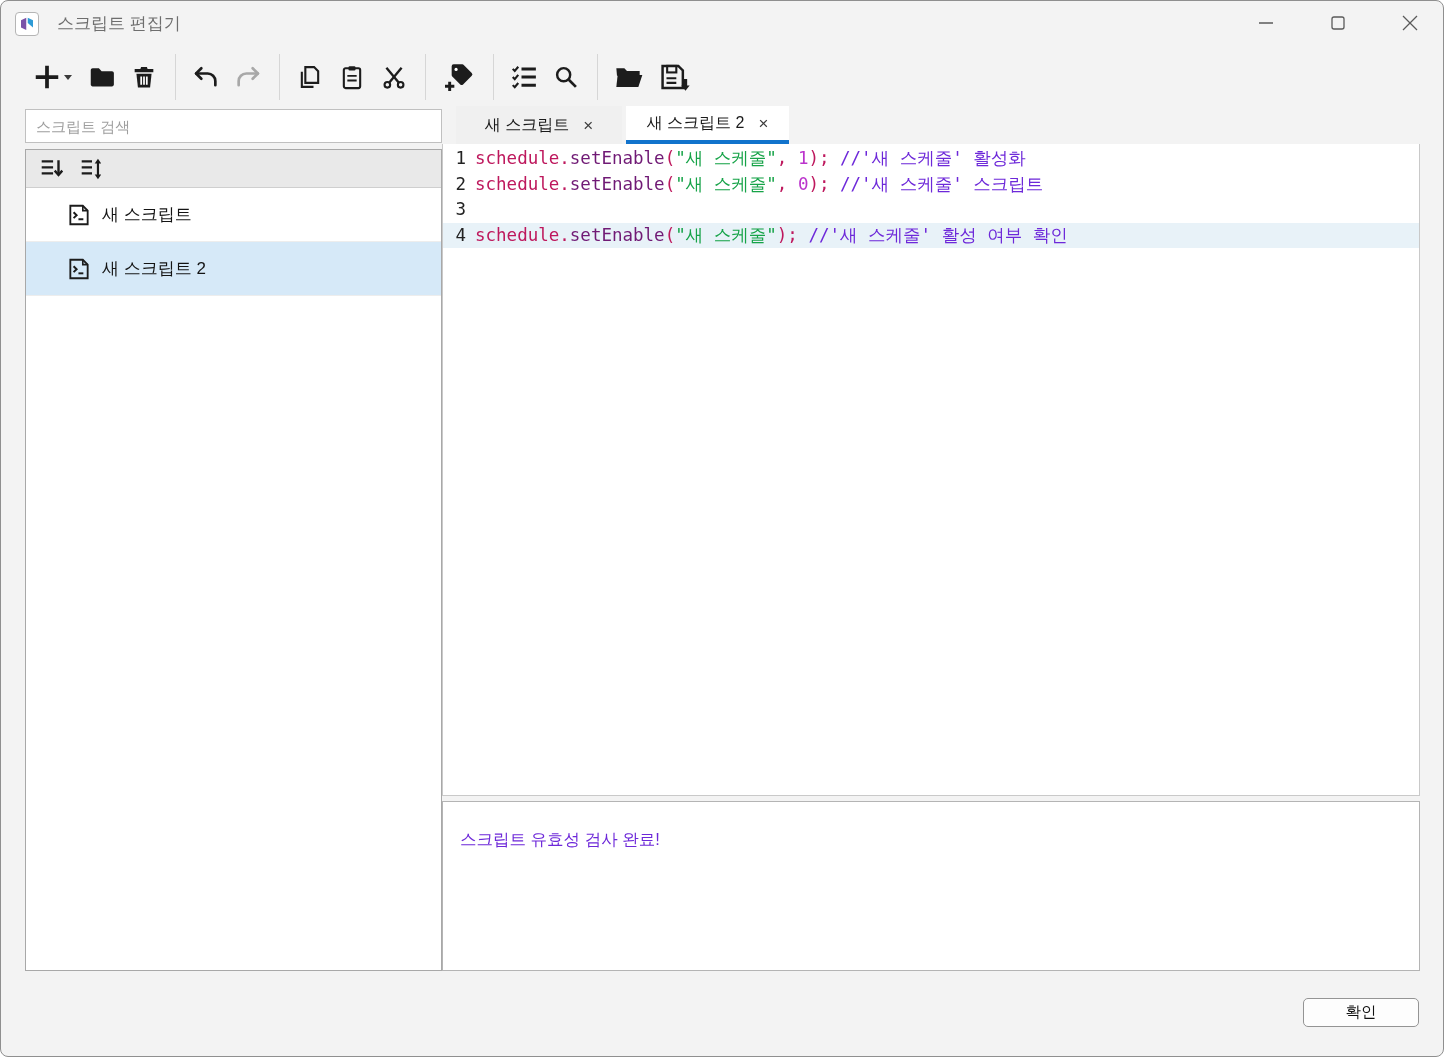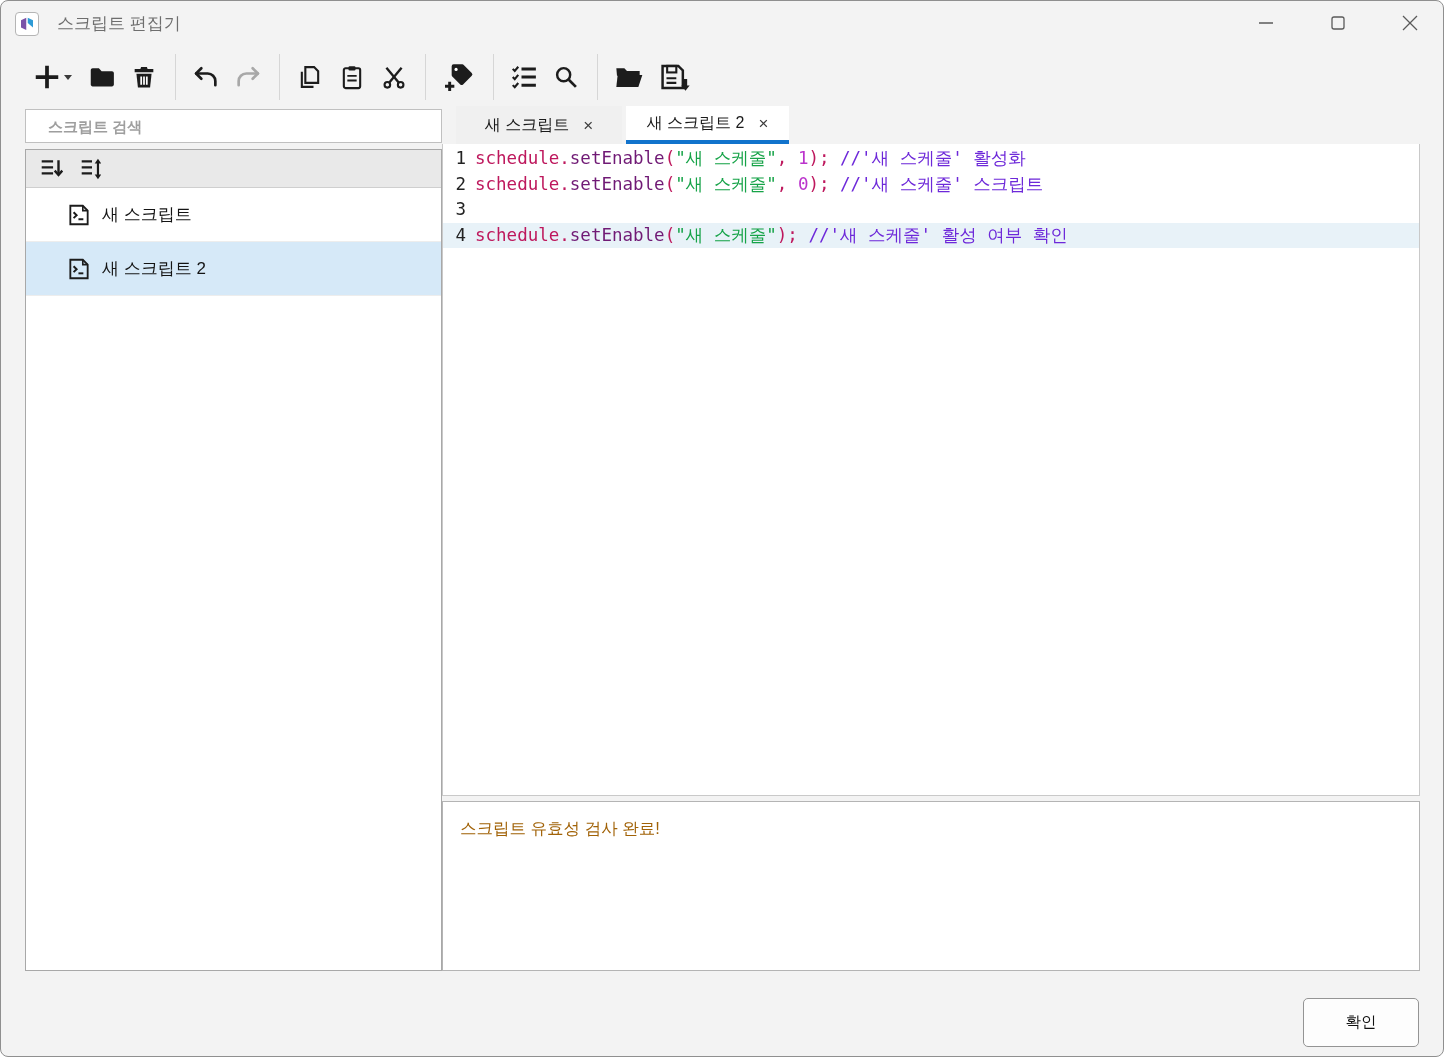--- a/index.html
+++ b/index.html
@@ -27,21 +27,21 @@
   
   .toolbar { position:absolute; top:48px; left:0; right:0; height:56px;
     display:flex; align-items:center; padding-left:28px; }
   .tb-btn { height:36px; background:transparent; border:none; padding:0;
     display:flex; align-items:center; justify-content:center; margin-right:8px; }
   .tb-sep { width:1px; height:46px; background:#d6d6d6; margin:0 13px 0 6px; flex:none; }
 
   
   .search-input { position:absolute; left:24px; top:108px; width:417px; height:34px;
     box-sizing:border-box; border:1px solid #c0c0c0; background:#fff;
-    padding:0 22px; font-size:15px; color:#333; font-family:"Liberation Sans",sans-serif; outline:none;font-weight:bold; }
+    padding:0 10px; font-size:15px; color:#333; font-family:"Liberation Sans",sans-serif; outline:none; }
   .search-input::placeholder { color:#9e9e9e; }
   .list-panel { position:absolute; left:24px; top:148px; width:417px; height:822px;
     box-sizing:border-box; background:#fff; border:1px solid #a8a8a8; }
   .list-header { height:37px; background:#e9e9e9; border-bottom:1px solid #cfcfcf;
     display:flex; align-items:center; padding-left:10px; }
   .sort-btn { width:32px; height:30px; background:transparent; border:none; padding:0;
     margin-right:8px; display:flex; align-items:center; justify-content:center; }
   .side-item { height:53px; display:flex; align-items:center; padding-left:40px;
     font-size:17px; color:#141414; border-bottom:1px solid #ededed; cursor:default; }
   .side-item.selected { background:#d6e9f8; }
@@ -69,24 +69,24 @@
     text-align:right; color:#222; }
   .tok-plain   { color:#be185d; }
   .tok-func    { color:#701a75; }
   .tok-string  { color:#16a348; }
   .tok-number  { color:#bb33cc; }
   .tok-comment { color:#6d28d9; }
 
   
   .message-panel { position:absolute; left:441px; top:800px; width:978px; height:170px;
     box-sizing:border-box; background:#fff; border:1px solid #b4b4b4;
-    padding:16px 0 0 17px; font-size:16.5px; color:#a16207; }
-
-  
-  .ok-btn { position:absolute; left:1302px; top:997px; width:116px; height:49px;
+    padding:27px 0 0 17px; font-size:16.5px; color:#6d28d9; }
+
+  
+  .ok-btn { position:absolute; left:1302px; top:997px; width:116px; height:29px;
     background:#fdfdfd; border:1px solid #949494; border-radius:5px;
     font-size:15.5px; color:#111; font-family:"Liberation Sans",sans-serif; }
 
   svg { display:block; }
 </style>
 </head>
 <body>
 
 <div class="window">
 

